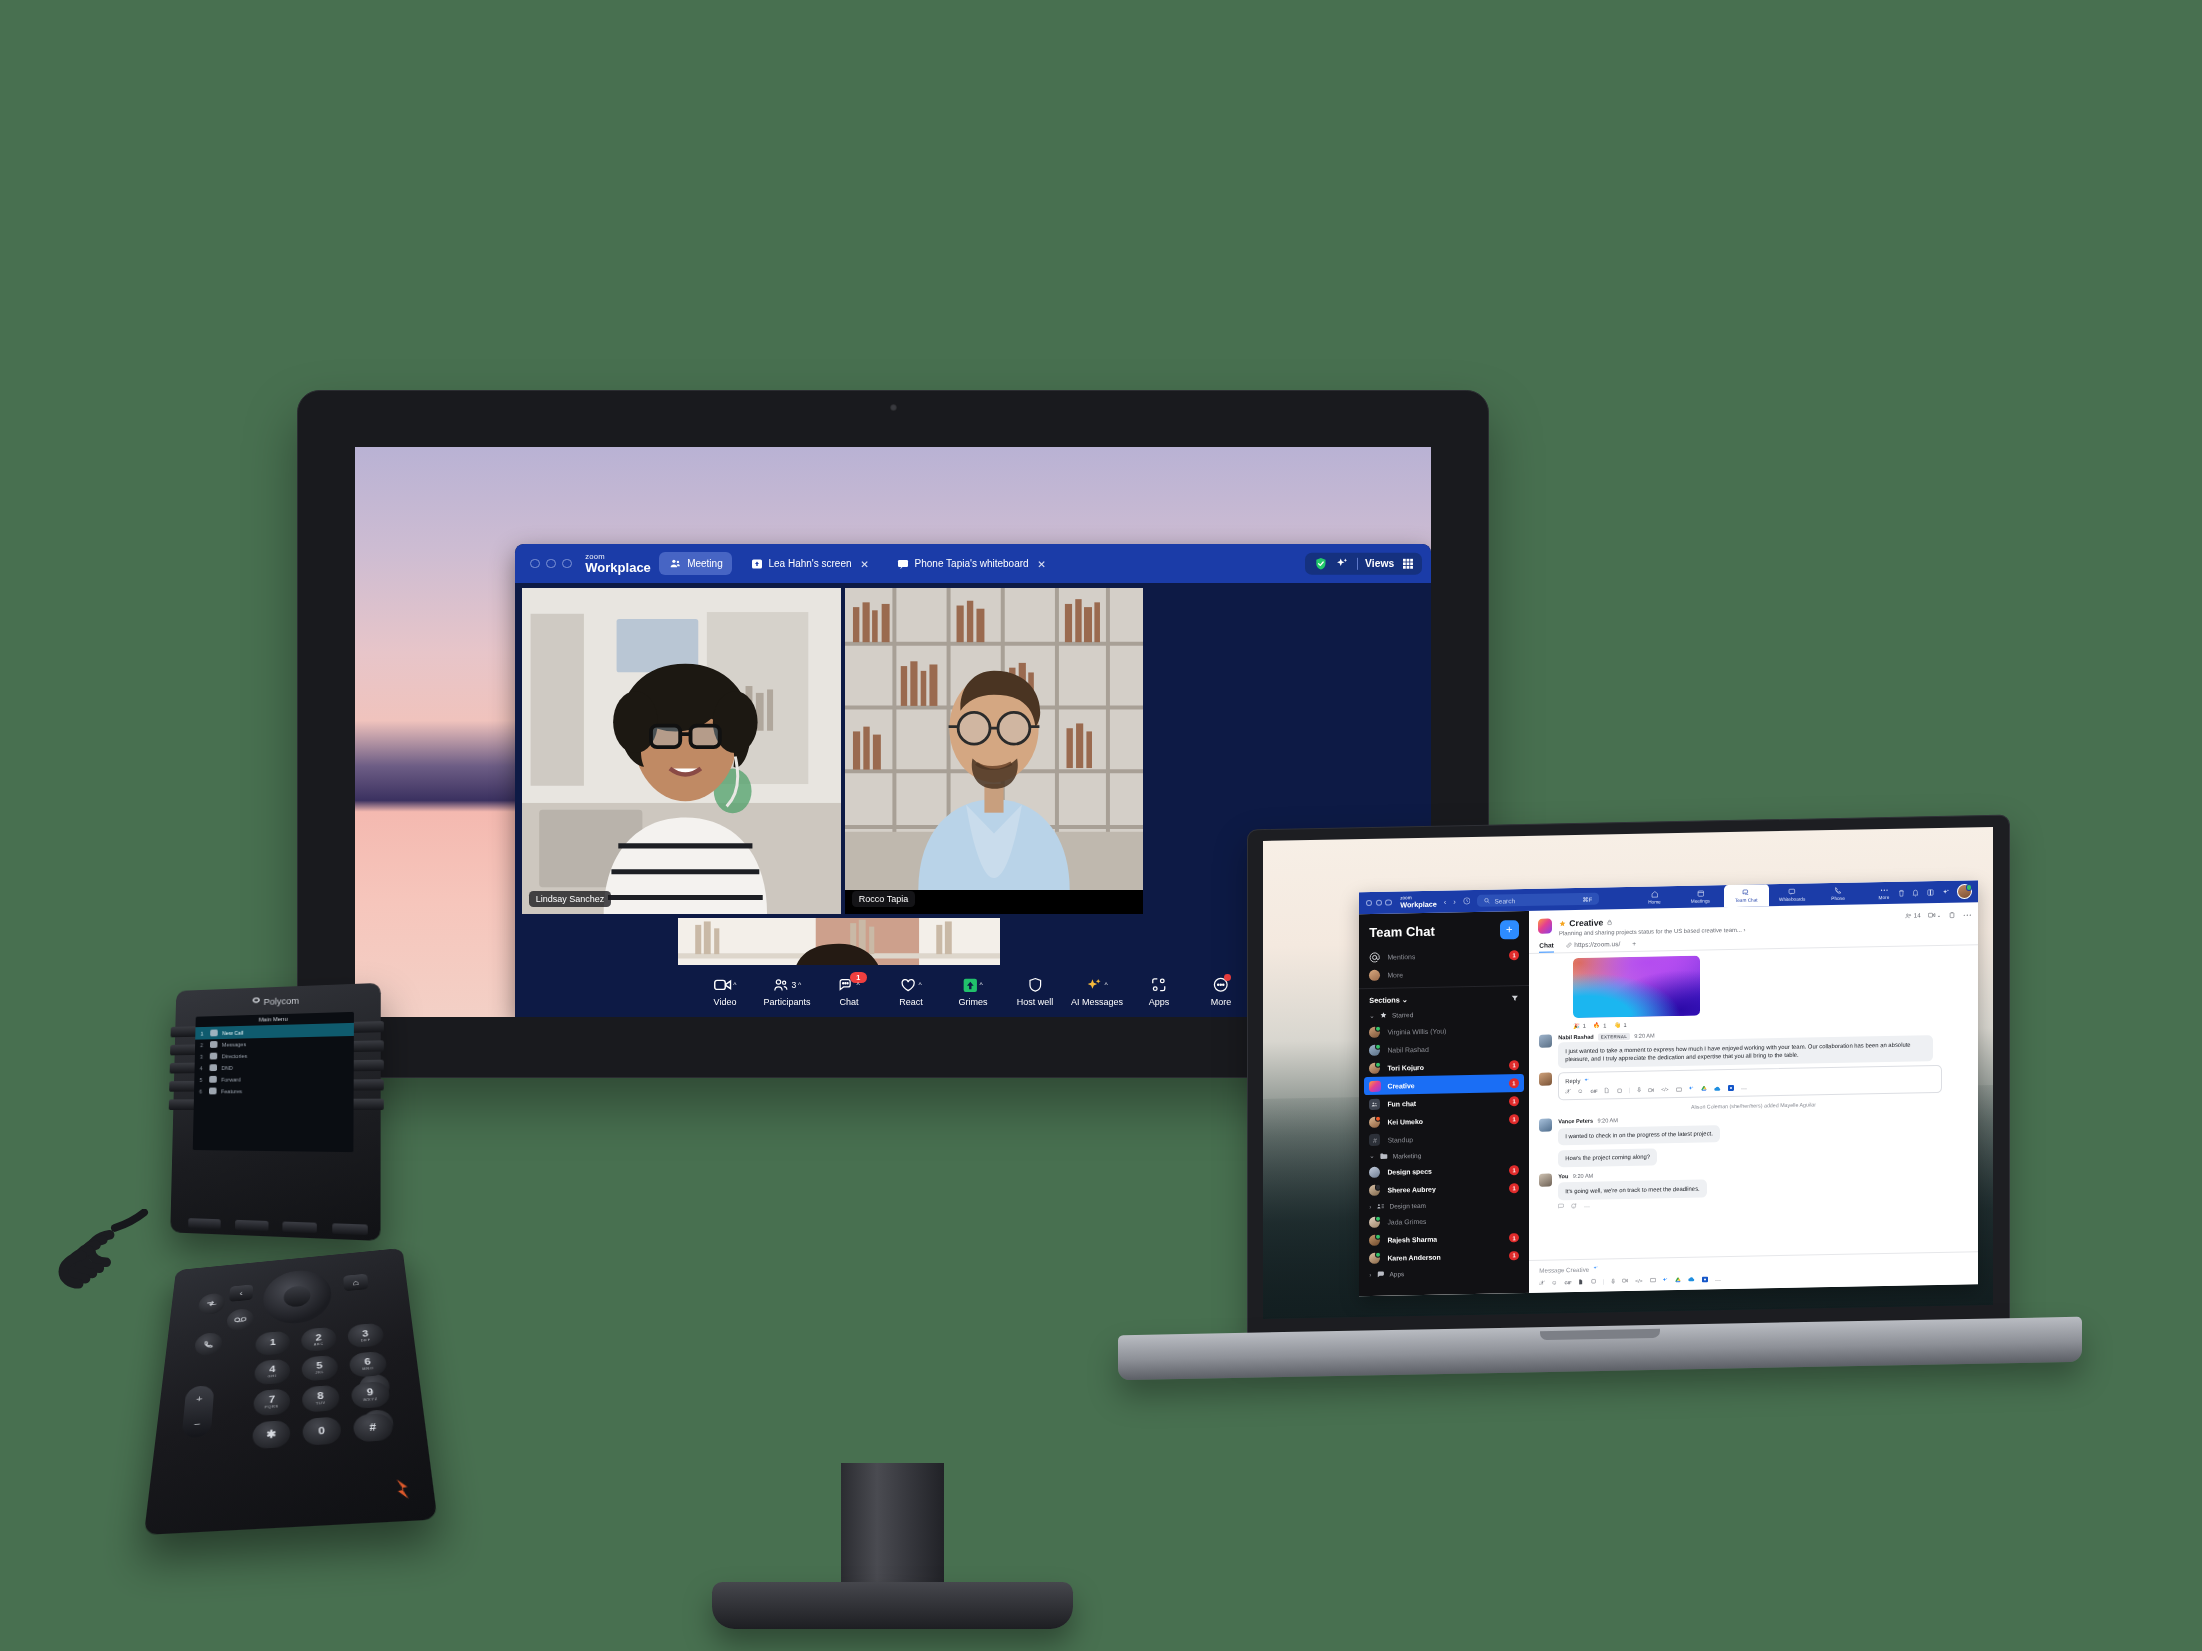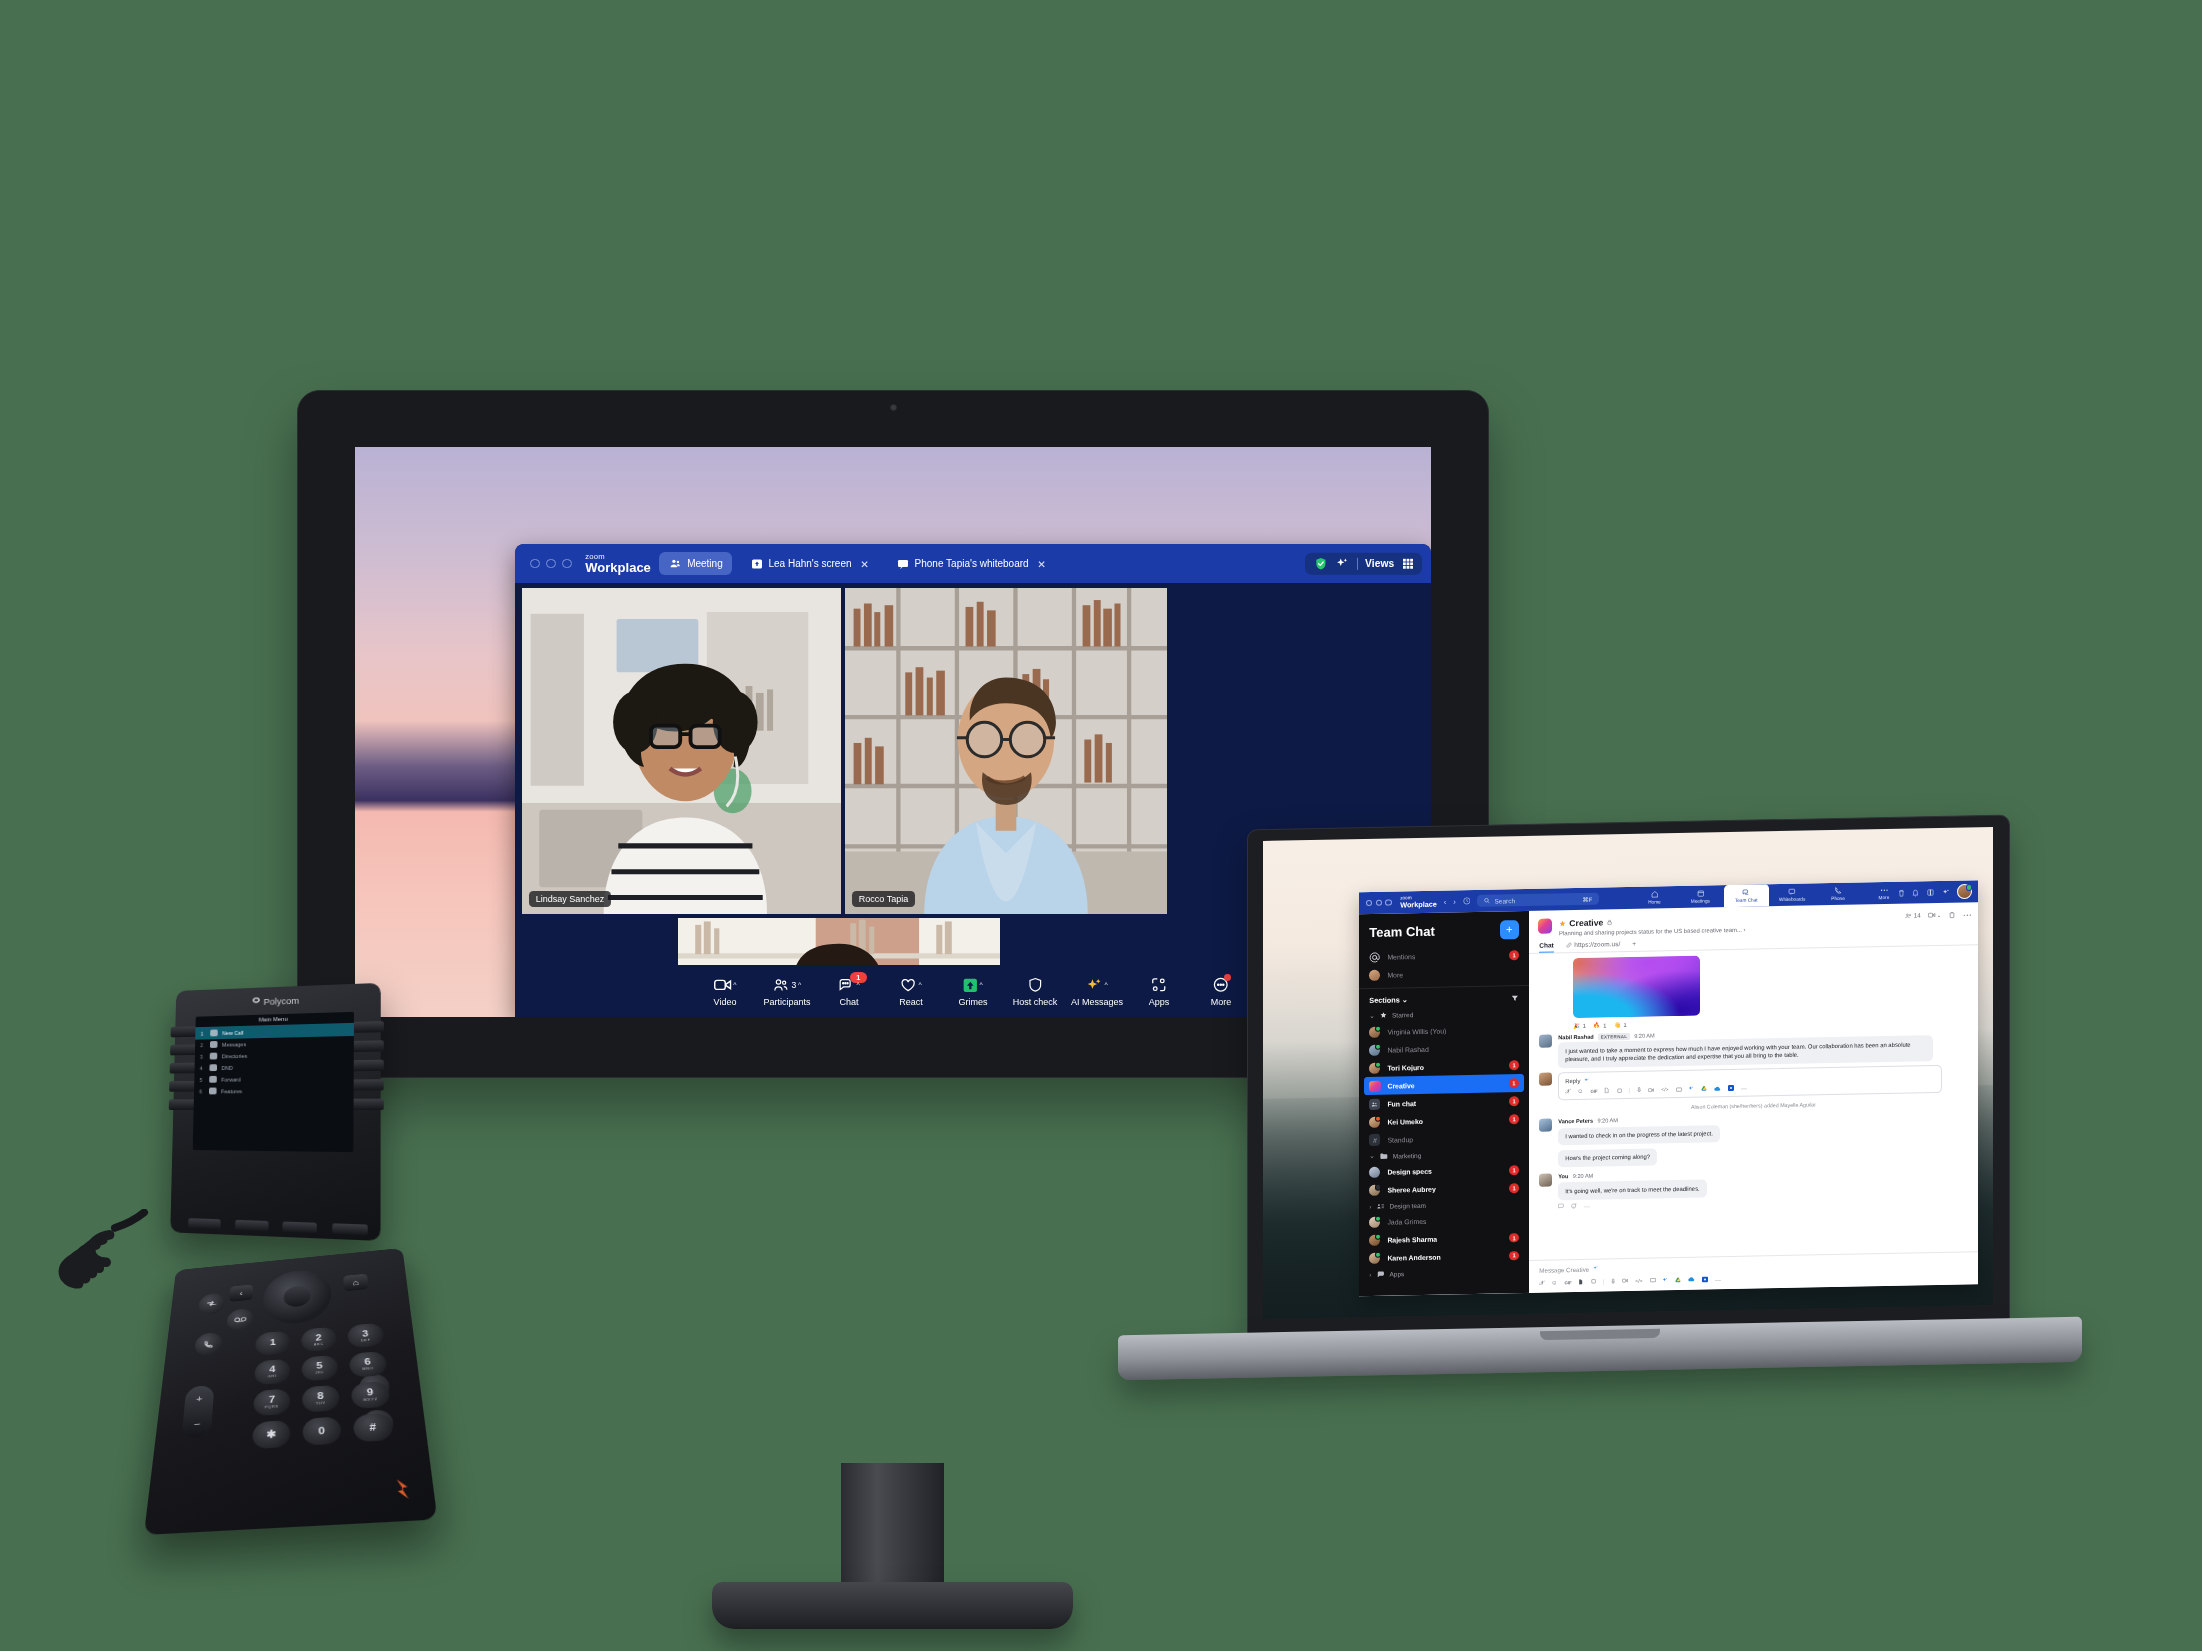--- a/index.html
+++ b/index.html
@@ -347,21 +347,21 @@
                 <rect x="150" y="160" width="34" height="25" rx="7" fill="rgba(160,190,210,.35)"></rect>
                 <rect x="196" y="160" width="34" height="25" rx="7" fill="rgba(160,190,210,.35)"></rect>
                 <path d="M184 170h12"></path>
               </g>
               <path d="M172 210q18 14 36 0" stroke="#8a4a45" stroke-width="5" fill="#fff"></path>
               <path d="M248 196c6 26 2 46-10 58" stroke="#e9e7e4" stroke-width="3.5" fill="none"></path>
             </svg>
             <div class="nametag">Lindsay Sanchez</div>
           </div>
 
-          <div class="tile" style="left:330px;top:5.2px;width:322px;height:326px;">
+          <div class="tile" style="left:330px;top:5.2px;width:298px;height:326px;">
             <svg class="ph" viewBox="0 0 374 379" preserveAspectRatio="xMidYMid slice">
               <rect width="374" height="379" fill="#cfcac3"></rect>
               <g>
                 <rect x="0" y="0" width="374" height="330" fill="#d4cfc8"></rect>
                 <g stroke="#a8a096" stroke-width="5" fill="none">
                   <path d="M0 70h374M0 150h374M0 230h374M0 300h374"></path>
                   <path d="M62 0v330M130 0v330M198 0v330M266 0v330M330 0v330"></path>
                 </g>
                 <g fill="#9a6a4f">
                   <rect x="10" y="24" width="8" height="44"></rect>
@@ -509,21 +509,21 @@
               </div>
               <div class="tb-lab">Grimes</div>
             </div>
 
             <div class="tb-item">
               <div class="tb-ico">
                 <svg width="14.6" height="15.5" viewBox="0 0 22 22" fill="none" stroke="#fff" stroke-width="1.8">
                     <path d="M11 1.6l8 3v6.6c0 4.8-3.3 8.1-8 9.4-4.7-1.3-8-4.6-8-9.4V4.6z"></path>
                   </svg>
               </div>
-              <div class="tb-lab">Host check</div>
+              <div class="tb-lab">Host well</div>
             </div>
 
             <div class="tb-item">
               <div class="tb-ico">
                 <svg width="16.3" height="15.5" viewBox="0 0 24 22" fill="#f5b93c">
                     <path d="M9.5 3l2 5 5 2-5 2-2 5-2-5-5-2 5-2z"></path>
                     <path d="M18 2.5l1 2.4 2.4 1-2.4 1-1 2.4-1-2.4-2.4-1 2.4-1z"></path>
                   </svg>
                 <span class="caret">^</span>
               </div>

